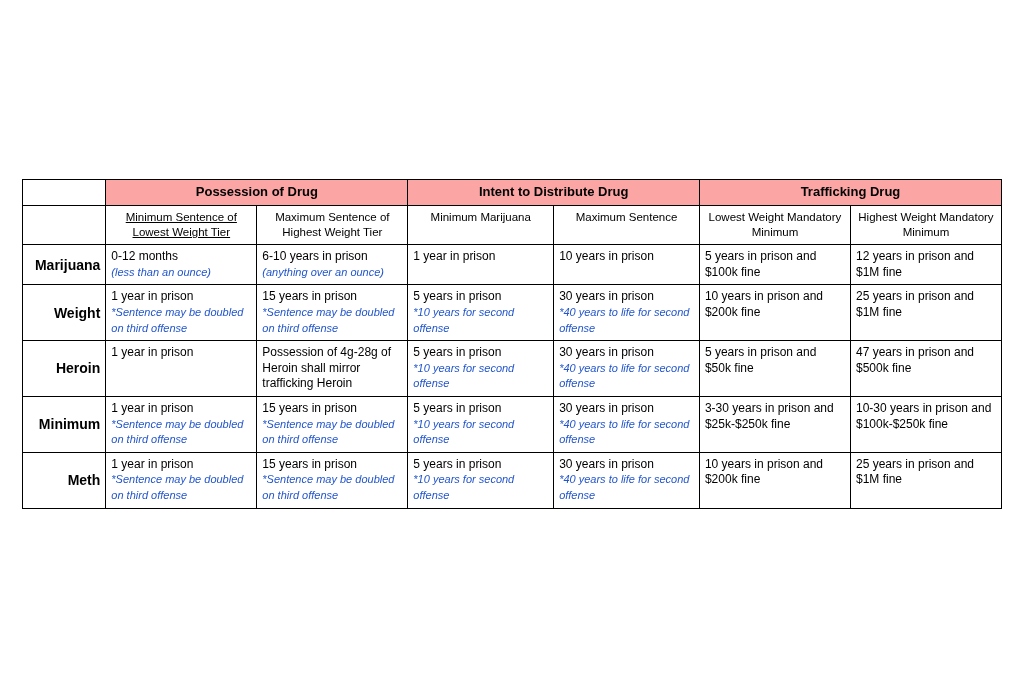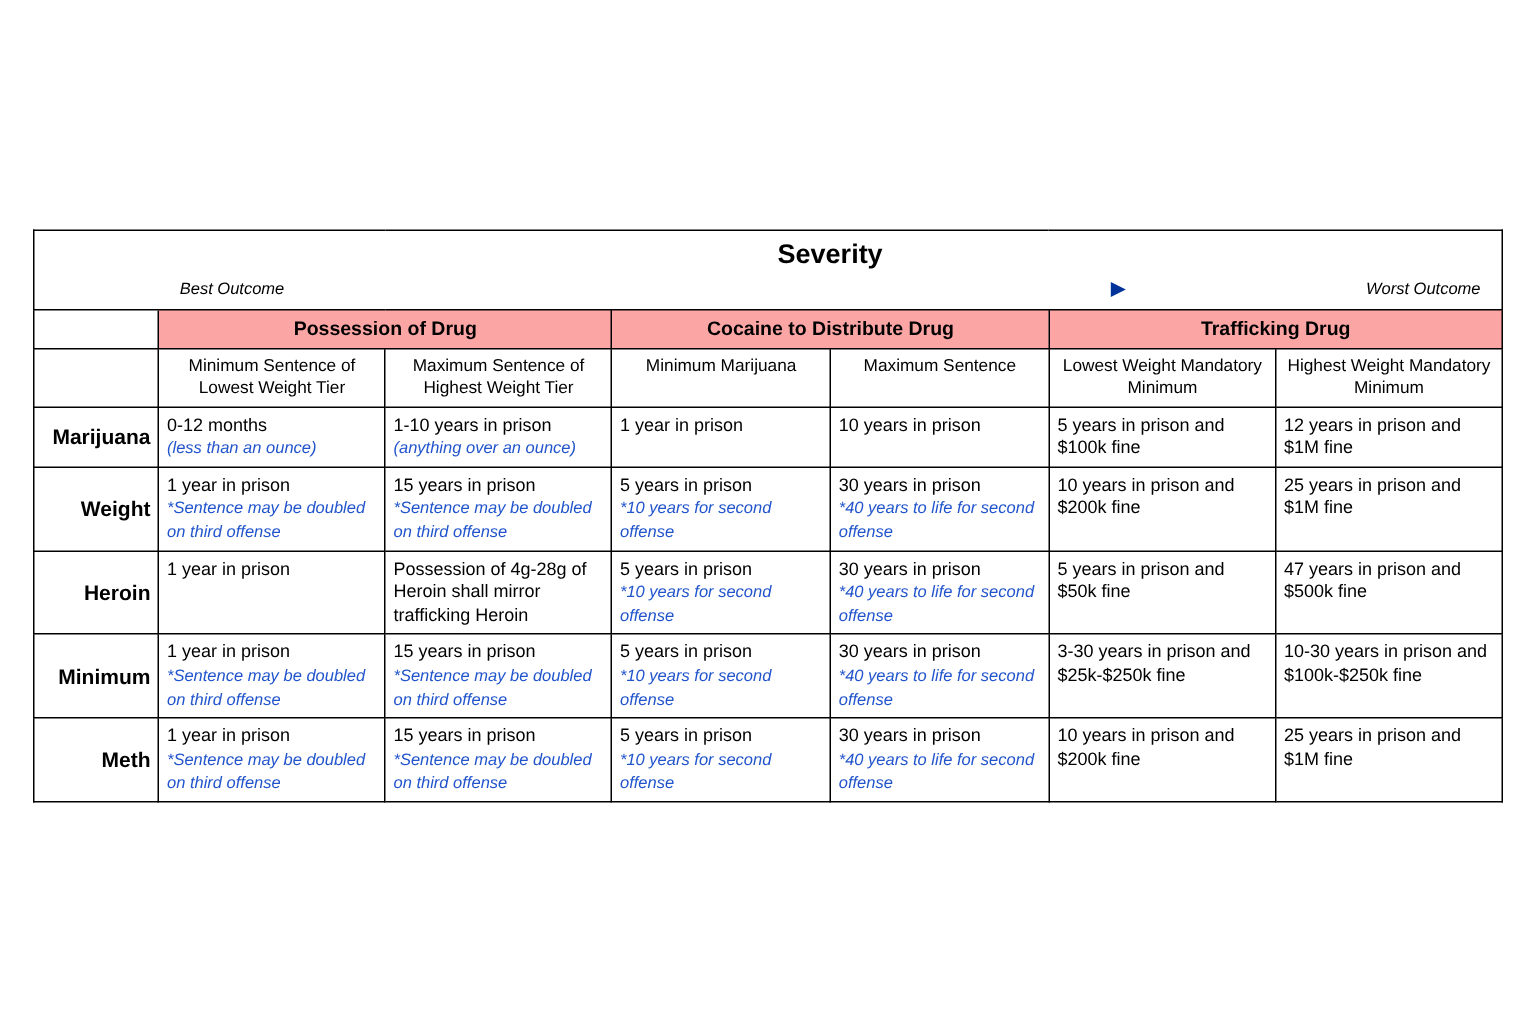--- a/index.html
+++ b/index.html
@@ -89,68 +89,46 @@
       text-align: right;
     }
   </style>
 </head>
 <body>
 
 <div class="table-wrapper">
   <table>
 
     <tbody>
-        <tr>
-      <td style="border:1.5px solid #000; border-right:none; width:80px;"></td>
-      <td colspan="6" style="border:1.5px solid #000; border-left:none; text-align:center; padding:4px;">
-        <span class="severity-title">Severity</span>
-        <div class="severity-arrow-row">
-          <span class="best-outcome">Best Outcome</span>
-          <div class="arrow-line">
-            <svg class="arrow-svg" height="14" viewBox="0 0 400 14" xmlns="http://www.w3.org/2000/svg">
-              <defs>
-                <linearGradient id="arrowGrad" x1="0%" y1="0%" x2="100%" y2="0%">
-                  <stop offset="0%" style="stop-color:#6699ff;stop-opacity:1"></stop>
-                  <stop offset="100%" style="stop-color:#003399;stop-opacity:1"></stop>
-                </linearGradient>
-              </defs>
-              <line x1="0" y1="7" x2="390" y2="7" stroke="url(#arrowGrad)" stroke-width="4"></line>
-              <polygon points="390,2 400,7 390,12" fill="#003399"></polygon>
-            </svg>
-          </div>
-          <span class="worst-outcome">Worst Outcome</span>
-        </div>
-      </td>
-    </tr>
 
     <tr>
       <th style="border:1.5px solid #000; width:80px;"></th>
       <th colspan="2" class="group-header">Possession of Drug</th>
-      <th colspan="2" class="group-header">Cocaine to Distribute Drug</th>
+      <th colspan="2" class="group-header">Intent to Distribute Drug</th>
       <th colspan="2" class="group-header">Trafficking Drug</th>
     </tr>
 
     <tr>
       <th style="border:1.5px solid #000; width:80px;"></th>
-      <th class="col-header" style="width:145px;">Minimum Sentence of Lowest Weight Tier</th>
+      <th class="col-header" style="width:145px;text-decoration:underline;">Minimum Sentence of Lowest Weight Tier</th>
       <th class="col-header" style="width:145px;">Maximum Sentence of Highest Weight Tier</th>
       <th class="col-header" style="width:140px;">Minimum Marijuana</th>
       <th class="col-header" style="width:140px;">Maximum Sentence</th>
       <th class="col-header" style="width:145px;">Lowest Weight Mandatory Minimum</th>
       <th class="col-header" style="width:145px;">Highest Weight Mandatory Minimum</th>
     </tr>
 
     <tr>
       <td class="row-header">Marijuana</td>
       <td class="cell-main">
         <span>0-12 months</span><br>
         <span class="cell-note">(less than an ounce)</span>
       </td>
       <td class="cell-main">
-        <span>1-10 years in prison</span><br>
+        <span>6-10 years in prison</span><br>
         <span class="cell-note">(anything over an ounce)</span>
       </td>
       <td class="cell-main">
         <span>1 year in prison</span>
       </td>
       <td class="cell-main">
         <span>10 years in prison</span>
       </td>
       <td class="cell-main">
         <span>5 years in prison and $100k fine</span>

